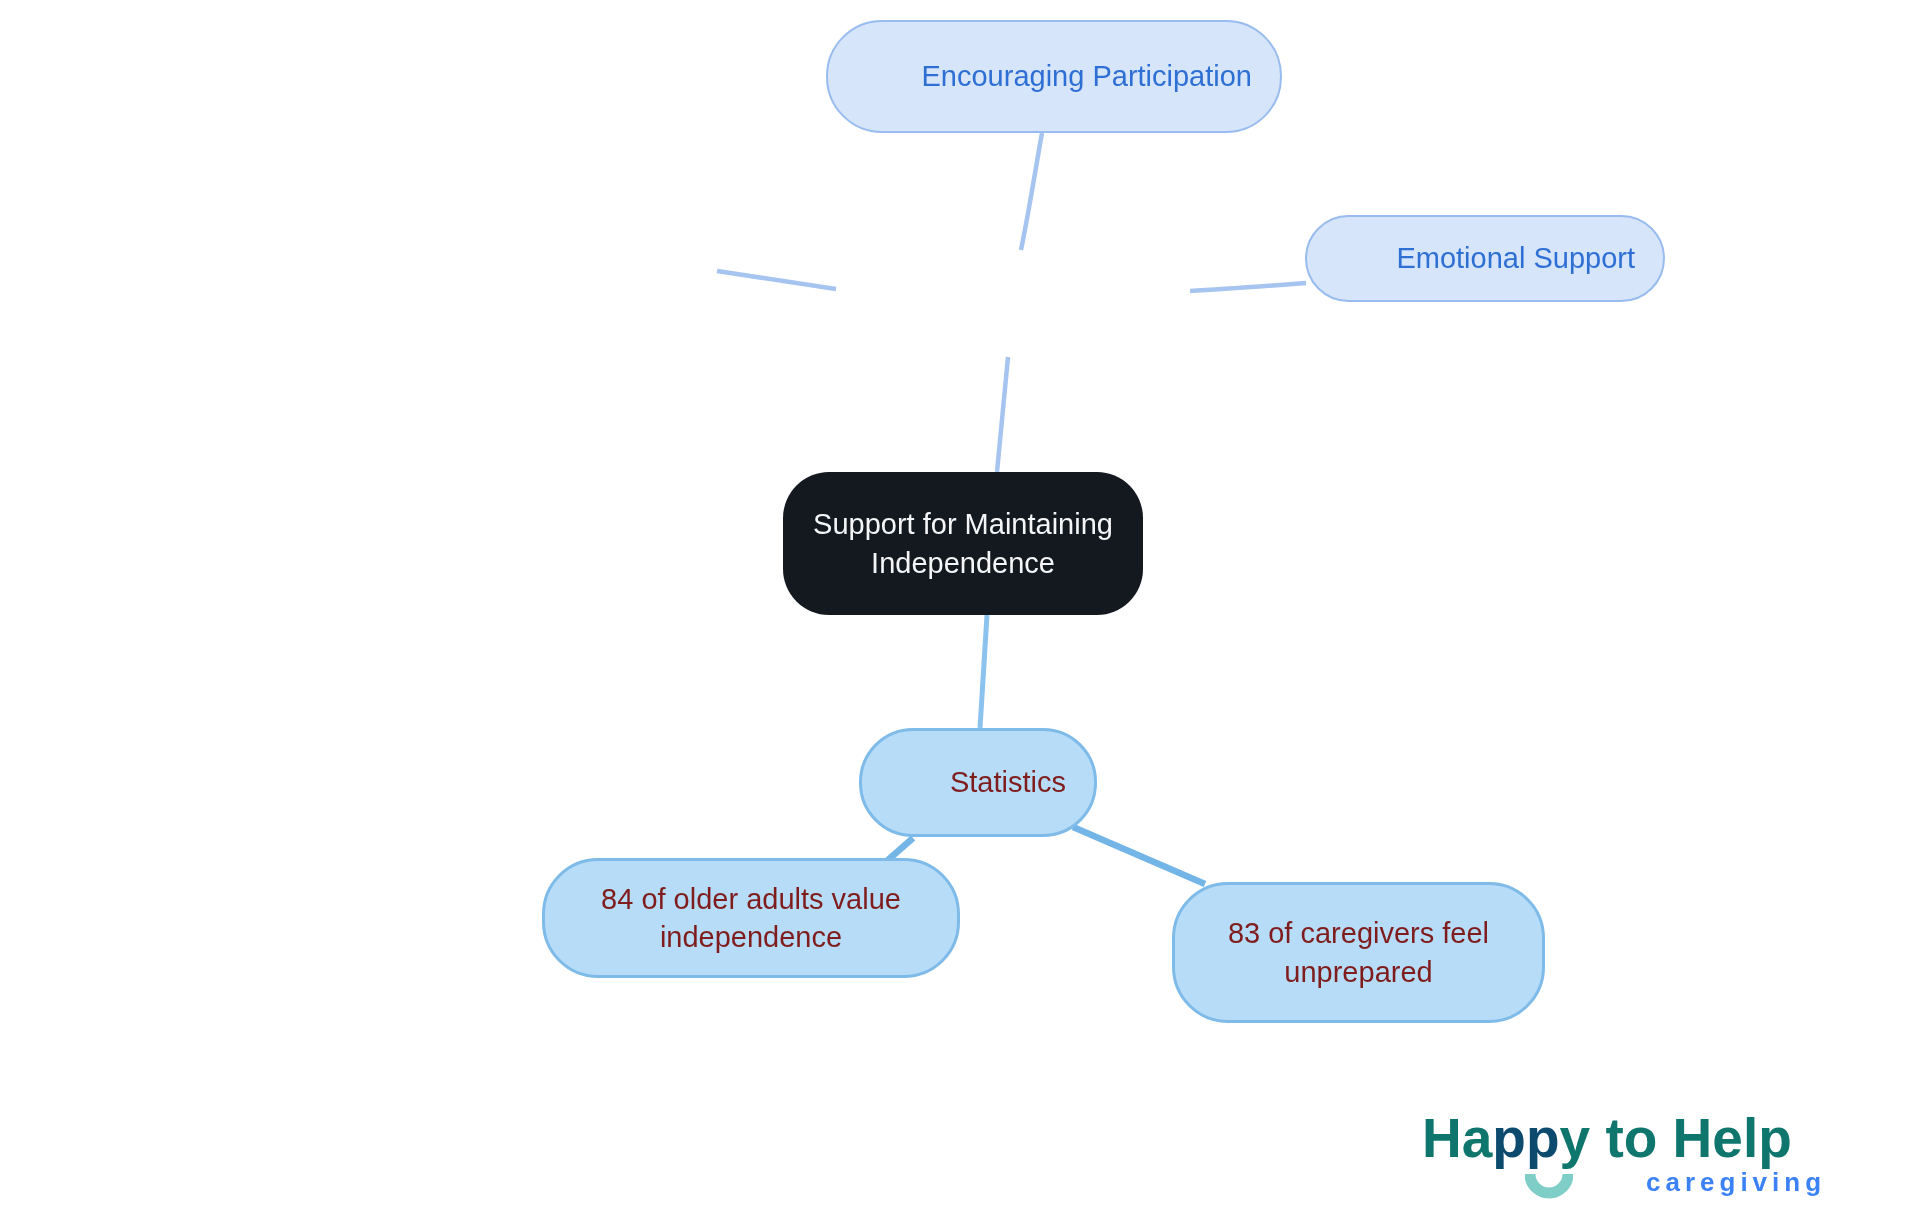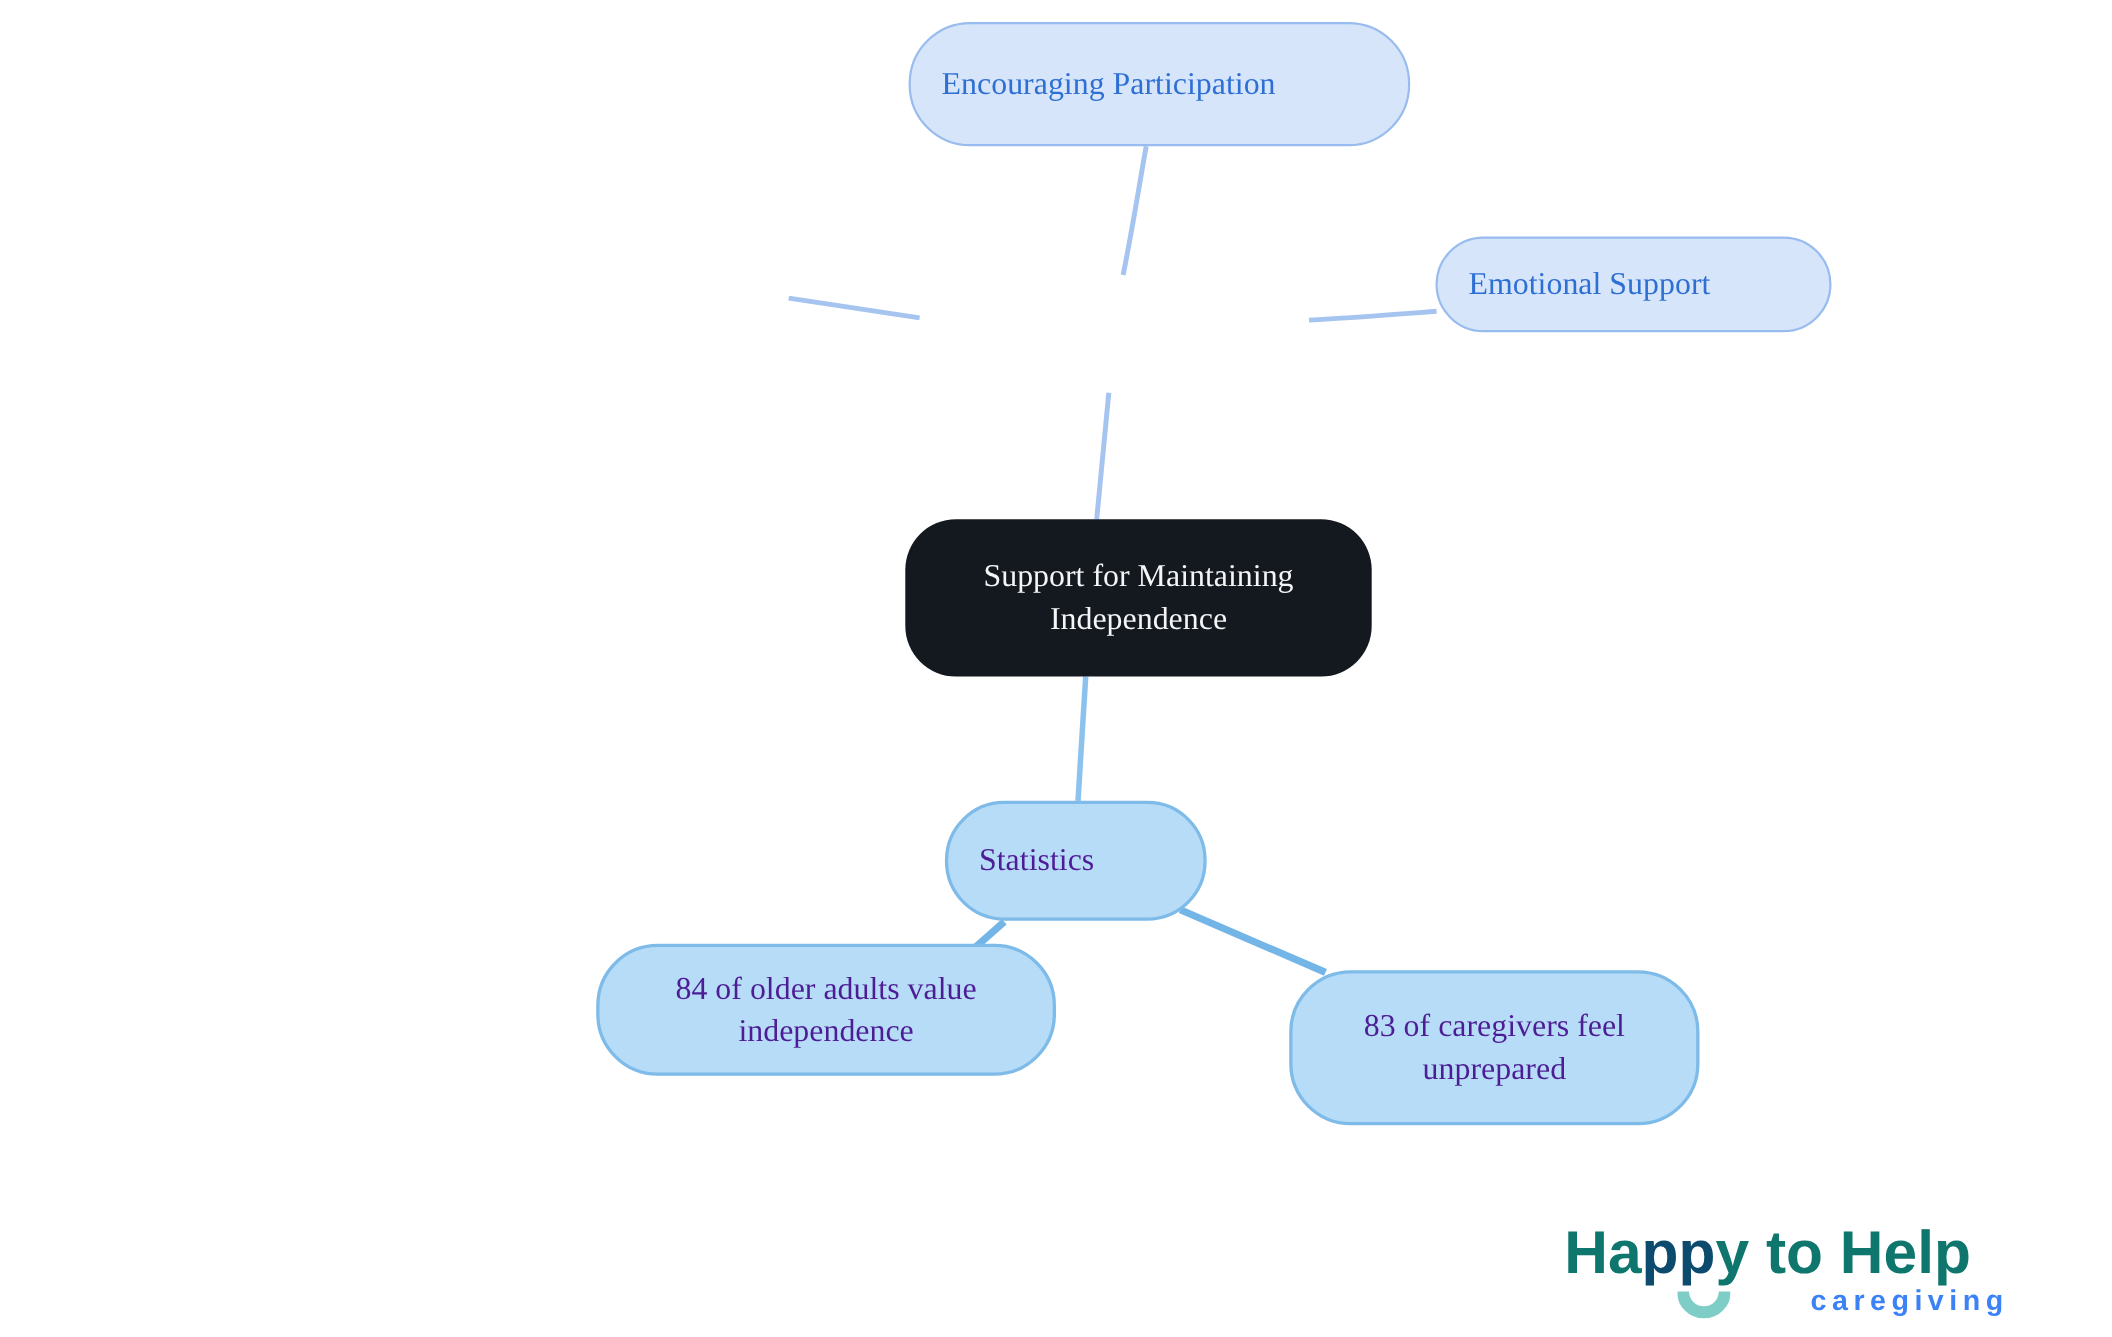--- a/index.html
+++ b/index.html
@@ -17,55 +17,54 @@
   }
   #edges {
     position: absolute;
     left: 0; top: 0;
     width: 1920px; height: 1215px;
   }
   .node {
     position: absolute;
     display: flex;
     align-items: center;
-    justify-content: flex-start;
+    justify-content: flex-end;
     text-align: center;
     box-sizing: border-box;
     line-height: 1.32;
-    font-family: Liberation Serif, serif;
   }
   
   .node.branch {
     background: #D6E5FA;
     border: 2.5px solid #98BCEF;
     color: #2E6FD4;
     font-size: 29px;
   }
   
   .node.stats {
     background: #B7DCF8;
     border: 3px solid #7EBBE9;
-    color: #4c1d95;
+    color: #7f1d1d;
     font-size: 29px;
   }
   
   .node.central {
     background: #14181F;
     border: none;
     color: #F4F5F7;
     font-size: 29px;
     border-radius: 46px;
   }
   .node .label { padding: 0 28px; }
 
   #n-encouraging   { left: 826px;  top: 20px;  width: 456px; height: 113px; border-radius: 56px; }
   #n-customized    { left: 262px;  top: 193px; width: 458px; height: 107px; border-radius: 53px; }
   #n-practical     { left: 835px;  top: 250px; width: 360px; height: 107px; border-radius: 53px; }
   #n-emotional     { left: 1305px; top: 215px; width: 360px; height: 87px; border-radius: 53px; }
-  #n-central       { left: 783px;  top: 472px; width: 424px; height: 143px; margin-left: 40px; }
+  #n-central       { left: 783px;  top: 472px; width: 360px; height: 143px; }
   #n-statistics    { left: 859px;  top: 728px; width: 238px; height: 109px; border-radius: 54px; }
   #n-stat84        { left: 542px;  top: 858px; width: 418px; height: 120px; border-radius: 56px; }
   #n-stat74        { left: 1172px; top: 882px; width: 373px; height: 141px; border-radius: 56px; }
 
   
   #logo {
     position: absolute;
     left: 1422px;
     top: 1106px;
     width: 490px;

